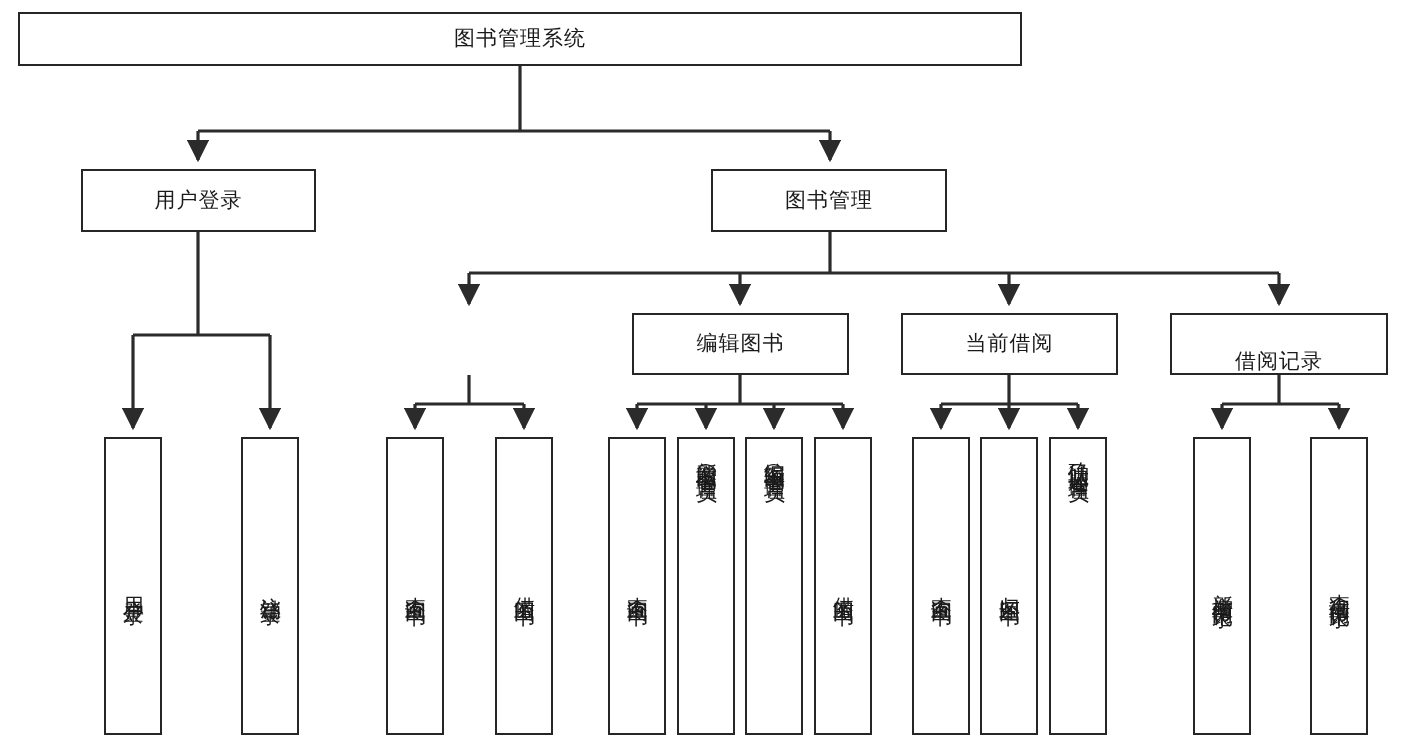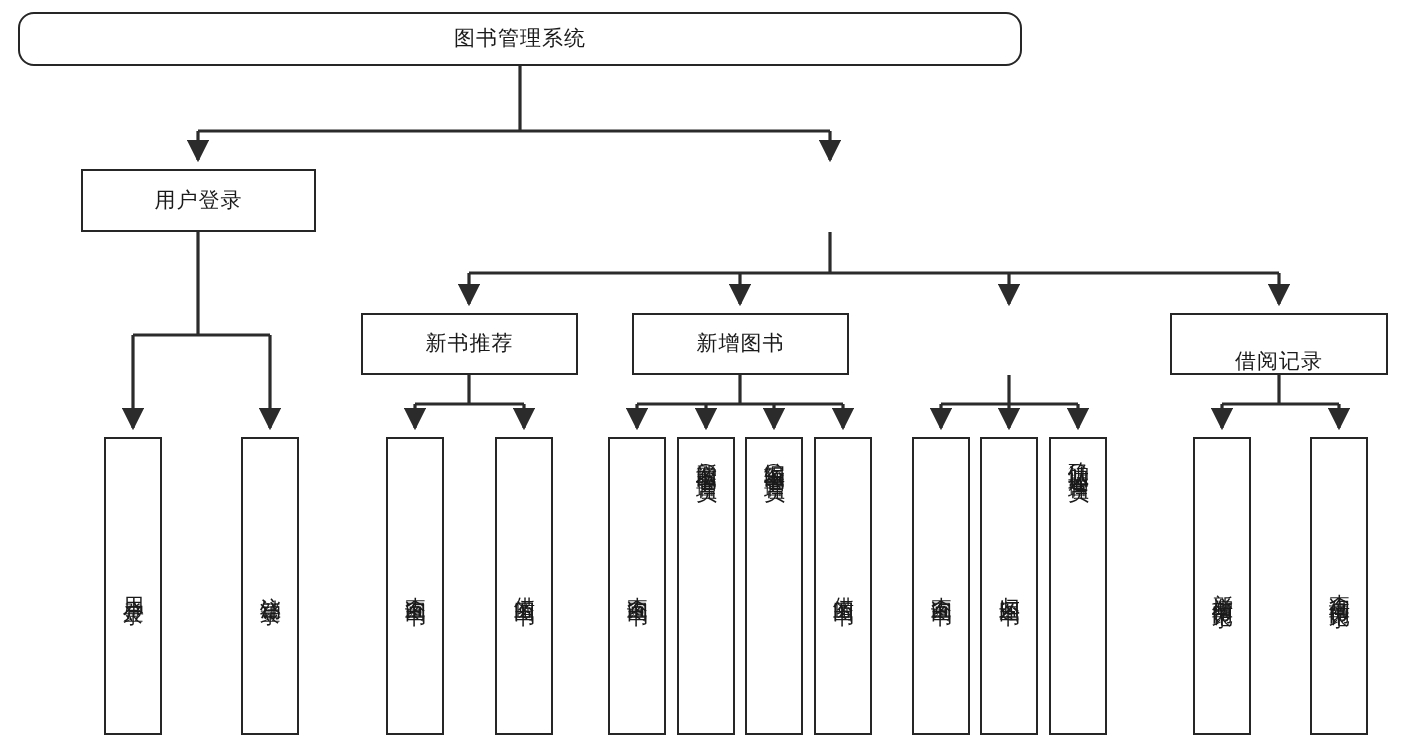--- a/index.html
+++ b/index.html
@@ -115,33 +115,36 @@
       <path d="M 1009 404 L 1009 428" marker-end="url(#arrow)"></path>
       <path d="M 1078 404 L 1078 428" marker-end="url(#arrow)"></path>
 
       <path d="M 1279 375 L 1279 404"></path>
       <path d="M 1222 404 L 1339 404"></path>
       <path d="M 1222 404 L 1222 428" marker-end="url(#arrow)"></path>
       <path d="M 1339 404 L 1339 428" marker-end="url(#arrow)"></path>
     </g>
   </svg>
 
-  <div class="node-box" style="left:18px; top:12px; width:1004px; height:54px;border-radius:16px;">
+  <div class="node-box" style="left:18px; top:12px; width:1004px; height:54px;">
     <span class="node-label-h">图书管理系统</span>
   </div>
 
   <div class="node-box" style="left:81px; top:169px; width:235px; height:63px;">
     <span class="node-label-h">用户登录</span>
   </div>
+  <div class="node-box" style="left:711px; top:169px; width:236px; height:63px;">
+    <span class="node-label-h">图书管理</span>
+  </div>
 
-  <div class="node-box" style="left:361px; top:313px; width:217px; height:62px;">
-    <span class="node-label-h">新书推荐</span>
+  <div class="node-box" style="left:632px; top:313px; width:217px; height:62px;">
+    <span class="node-label-h">编辑图书</span>
   </div>
-  <div class="node-box" style="left:632px; top:313px; width:217px; height:62px;">
-    <span class="node-label-h">新增图书</span>
+  <div class="node-box" style="left:901px; top:313px; width:217px; height:62px;">
+    <span class="node-label-h">当前借阅</span>
   </div>
   <div class="node-box" style="left:1170px; top:313px; width:218px; height:62px;align-items:flex-end;">
     <span class="node-label-h">借阅记录</span>
   </div>
 
   <div class="node-box leaf centered" style="left:104px; top:437px; width:58px; height:298px;">
     <span class="node-label-v">用户登录</span>
   </div>
   <div class="node-box leaf centered" style="left:241px; top:437px; width:58px; height:298px;">
     <span class="node-label-v">注销登录</span>

